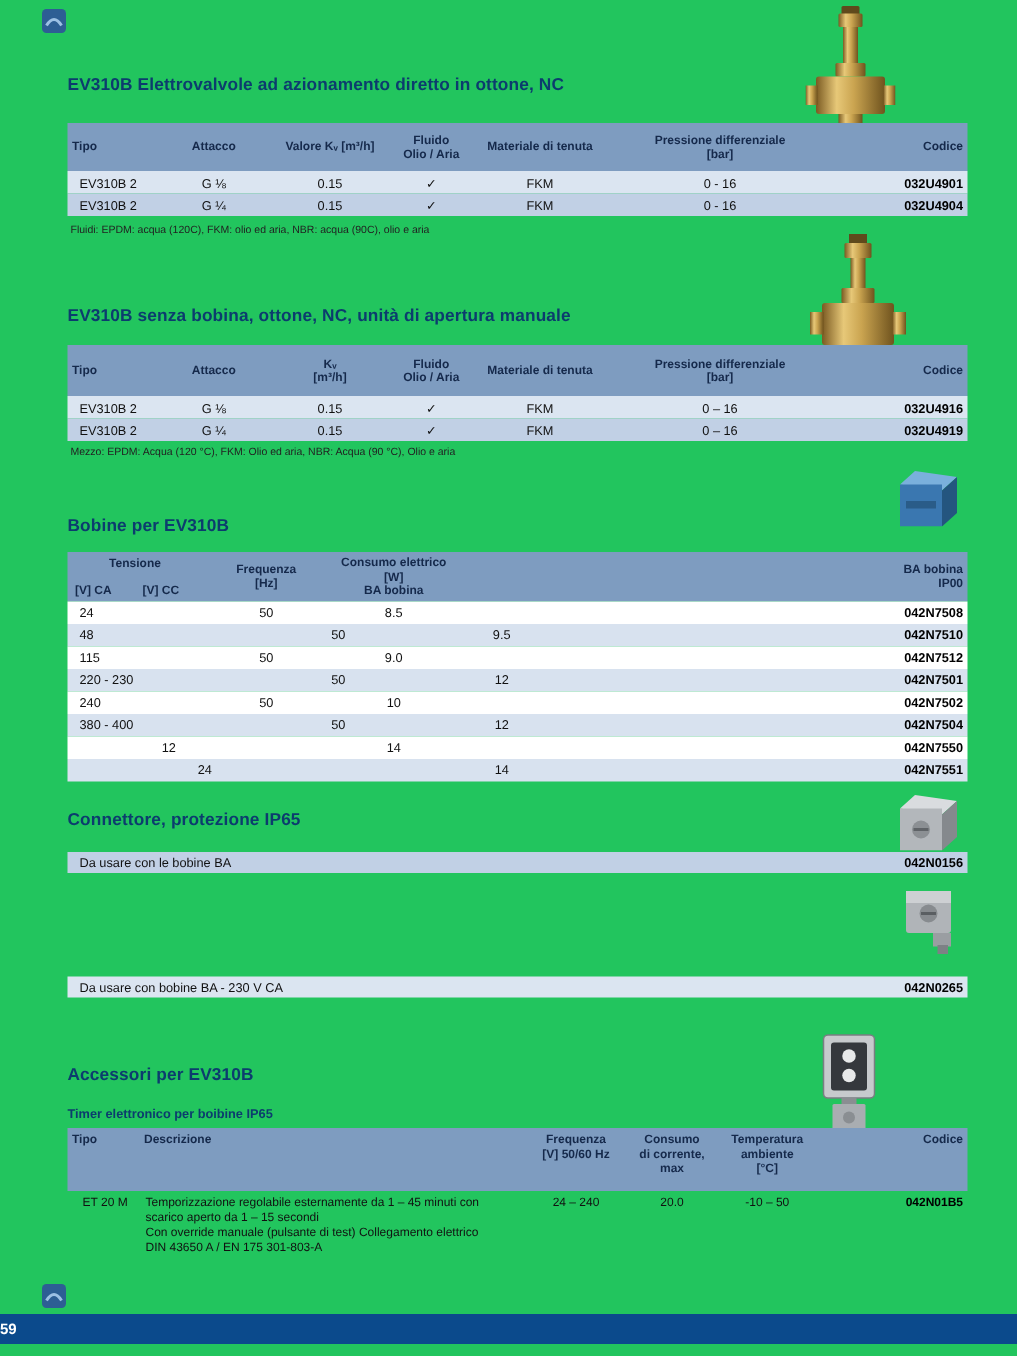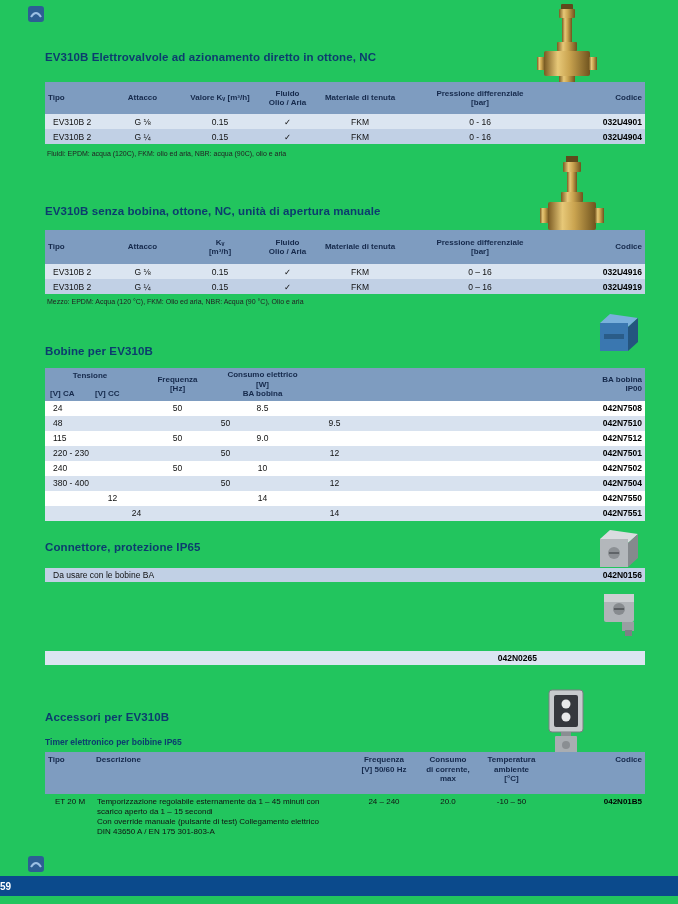--- a/index.html
+++ b/index.html
@@ -32,21 +32,21 @@
   .rowL{background:#d8e2ef;gap:24px;}
 
   .thead3{display:grid;grid-template-columns:90px 85px 85px 1fr 80px;background:var(--table-header-bg,#7e9cc0);
           color:var(--table-header-text,#15294b);font-weight:bold;font-size:8px;min-height:30px;}
   .h3group{display:flex;flex-direction:column;justify-content:space-between;padding:3px 0;}
   .h3t{text-align:center;}
   .h3vr{display:grid;grid-template-columns:45px 45px;}
   .h3v{padding-left:5px;}
   .grid-b{grid-template-columns:45px 45px 85px 85px 1fr 80px;}
 
-  .srow{display:grid;grid-template-columns:1fr 92px;width:600px;height:14px;font-size:8.5px;align-items:center;gap:13px;}
+  .srow{display:grid;grid-template-columns:1fr 92px;width:600px;height:14px;font-size:8.5px;align-items:center;}
 
   .thead5{display:grid;background:var(--table-header-bg,#7e9cc0);color:var(--table-header-text,#15294b);
           font-weight:bold;font-size:8px;min-height:42px;align-items:start;}
   .grid-c{grid-template-columns:48px 257px 68px 60px 67px 100px;}
   .hc5{padding:3px 2px;text-align:center;line-height:9.5px;}
   .hc5.al{text-align:left;padding-left:3px;}
   .hc5.ar{text-align:right;padding-right:3px;}
   .trow5{display:grid;font-size:8px;align-items:start;min-height:48px;}
   .tc5{padding-top:3px;text-align:center;}
   .tipo5{text-align:left;padding-left:10px;padding-top:3px;}
@@ -283,20 +283,21 @@
   <svg style="left:600px;top:586px;" width="42" height="50" viewBox="0 0 42 50">
     <rect x="4" y="8" width="30" height="28" rx="2" fill="#b0b4b8"></rect>
     <rect x="4" y="8" width="30" height="8" fill="#cdd0d3"></rect>
     <circle cx="19" cy="23" r="6" fill="#878b8f"></circle>
     <rect x="14" y="22" width="10" height="2" fill="#5a5e62"></rect>
     <rect x="22" y="36" width="12" height="9" fill="#9a9ea2"></rect>
     <rect x="25" y="44" width="7" height="6" fill="#7d8185"></rect>
   </svg>
 
   <div class="srow row-light" style="left:45px;top:651px;">
+    <div class="tc al ind">Da usare con bobine BA - 230 V CA</div>
     <div class="tc ar code">042N0265</div>
   </div>
 
   <svg style="left:544px;top:688px;" width="44" height="72" viewBox="0 0 44 72">
     <rect x="5" y="2" width="34" height="42" rx="3" fill="#c7cacd" stroke="#7a7e82"></rect>
     <rect x="10" y="7" width="24" height="32" rx="2" fill="#35383d"></rect>
     <circle cx="22" cy="16" r="4.5" fill="#e8e9ea"></circle>
     <circle cx="22" cy="29" r="4.5" fill="#e8e9ea"></circle>
     <rect x="17" y="44" width="10" height="4" fill="#8a8e92"></rect>
     <rect x="11" y="48" width="22" height="18" rx="1" fill="#a9adb1"></rect>

